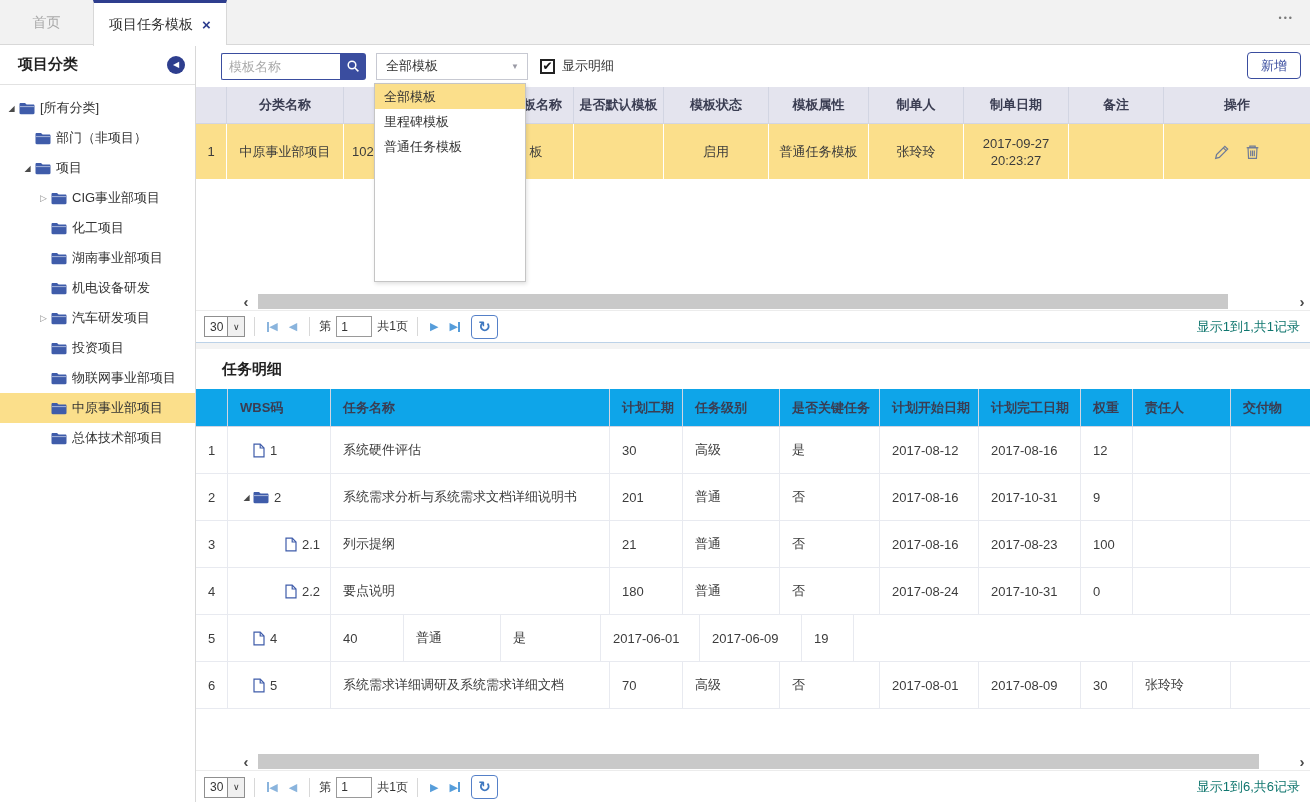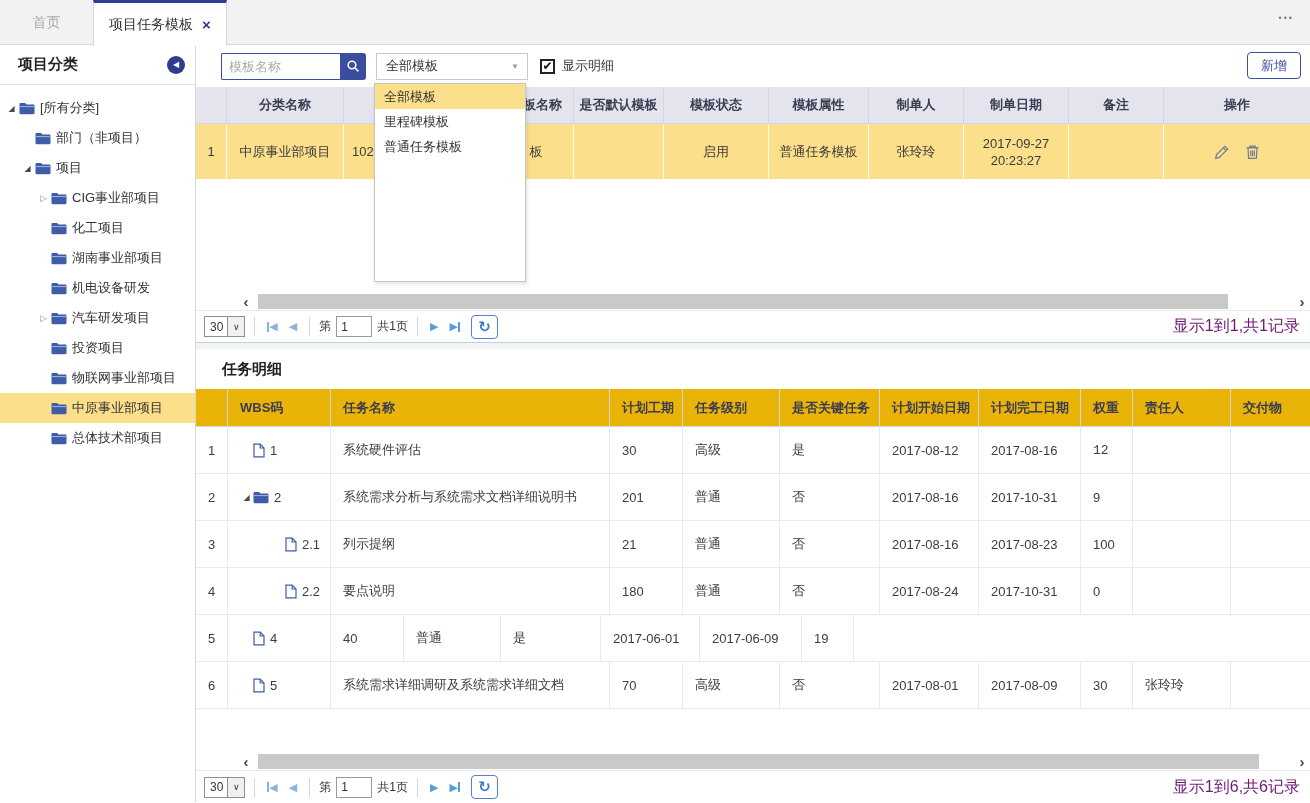--- a/index.html
+++ b/index.html
@@ -91,27 +91,27 @@
   .psep { width:1px; height:19px; background:#d8d8d8; margin:0 4px; }
   .pbtn { display:inline-flex; align-items:center; cursor:pointer; font-size:11px; padding:0 3px; }
   .pbtn .bar { display:inline-block; width:2px; height:10px; background:currentColor; }
   .pbtn.lite { color:#8ab4dd; }
   .pbtn.strong { color:#569dda; }
   .pinput { width:36px; height:21px; border:1px solid #9a9a9a; padding:0 4px; font-size:12px;
     color:#333; outline:none; font-family:"Liberation Sans","DejaVu Sans",sans-serif; }
   .refresh { width:27px; height:24px; border:1px solid #5580c8; border-radius:4px; color:#3f78c0;
     display:inline-flex; align-items:center; justify-content:center; font-size:15px; font-weight:bold;
     cursor:pointer; margin-left:3px; }
-  .psummary { margin-left:auto; color:#701a75; font-size:16px; }
+  .psummary { margin-left:auto; color:#0f766e; font-size:13px; }
 
   .band { height:6px; background:#f3f3f3; }
 
   
   .section-title { padding:11px 0 10px 26px; font-size:15px; font-weight:bold; color:#222; }
-  .dhead { display:flex; background:#eab308; }
+  .dhead { display:flex; background:#0ea5e9; }
   .dhead .hc { height:38px; display:flex; align-items:center; font-weight:bold; color:#3a3d52;
     border-right:1px solid #d2d5e2; border-bottom:1px solid #d2d5e2; padding-left:12px; }
   .dhead .hc.ctr { justify-content:center; padding-left:0; }
   .dhead .hc:last-child { border-right:none; }
   .drow { display:flex; background:#fff; cursor:pointer; }
   .drow .dc { height:47px; display:flex; align-items:center; padding-left:12px; color:#3c3c3c;
     border-right:1px solid #e8eaf0; border-bottom:1px solid #e8eaf0; overflow:hidden; white-space:nowrap; }
   .drow .dc.ctr { justify-content:center; padding-left:0; }
   .drow .dc:last-child { border-right:none; }
   .wbs { display:flex; align-items:center; }
@@ -411,21 +411,21 @@
               </span>
               <span class="num">1</span>
             </span>
           </div>
           <div class="dc" style="width: 279px;">系统硬件评估</div>
           <div class="dc" style="width: 73px;">30</div>
           <div class="dc" style="width: 97px;">高级</div>
           <div class="dc" style="width: 100px;">是</div>
           <div class="dc" style="width: 99px;">2017-08-12</div>
           <div class="dc" style="width: 102px;">2017-08-16</div>
-          <div class="dc" style="width: 52px; font-family: Liberation Mono, monospace;">12</div>
+          <div class="dc" style="width: 52px;">12</div>
           <div class="dc" style="width: 98px;"></div>
           <div class="dc" style="flex: 1 1 0%;"></div>
         </div>
         <div class="drow">
           <div class="dc ctr" style="width: 32px;">2</div>
           <div class="dc" style="width: 103px;">
             <span class="wbs">
               <span class="twisty exp">◢</span>
               <span style="display: inline-flex;">
                 <svg width="16" height="13" viewBox="0 0 16 13">

